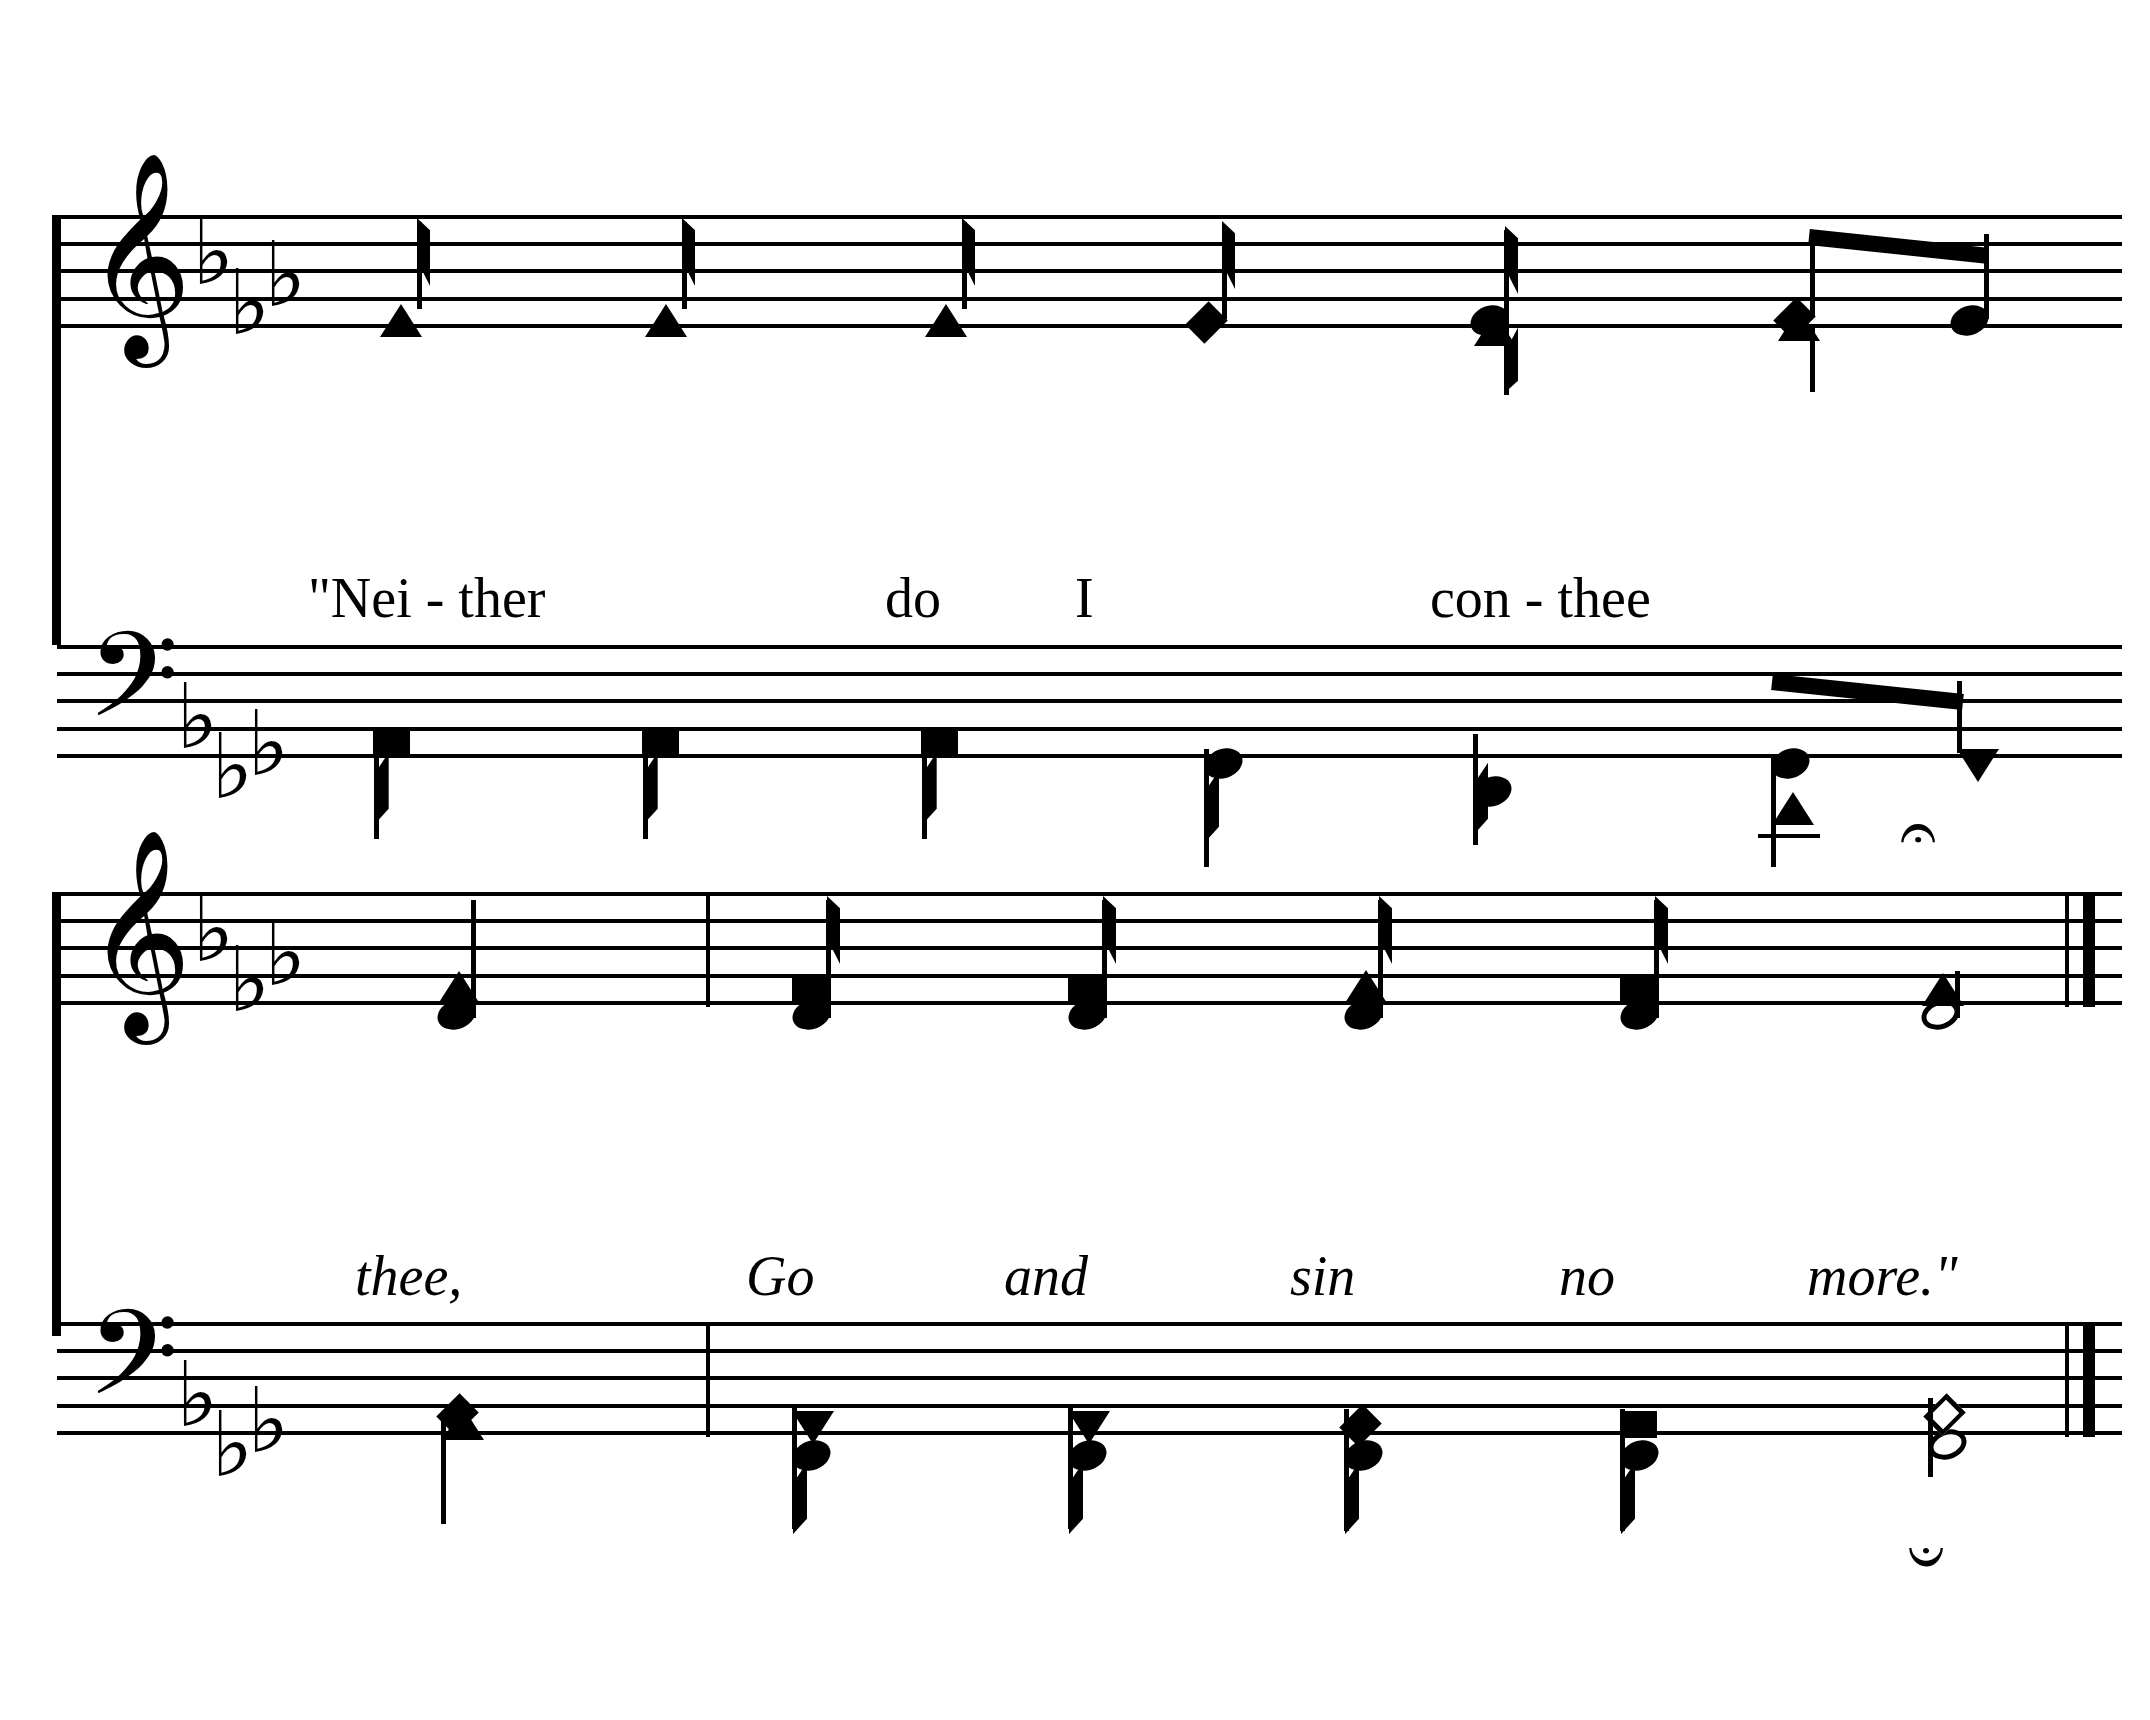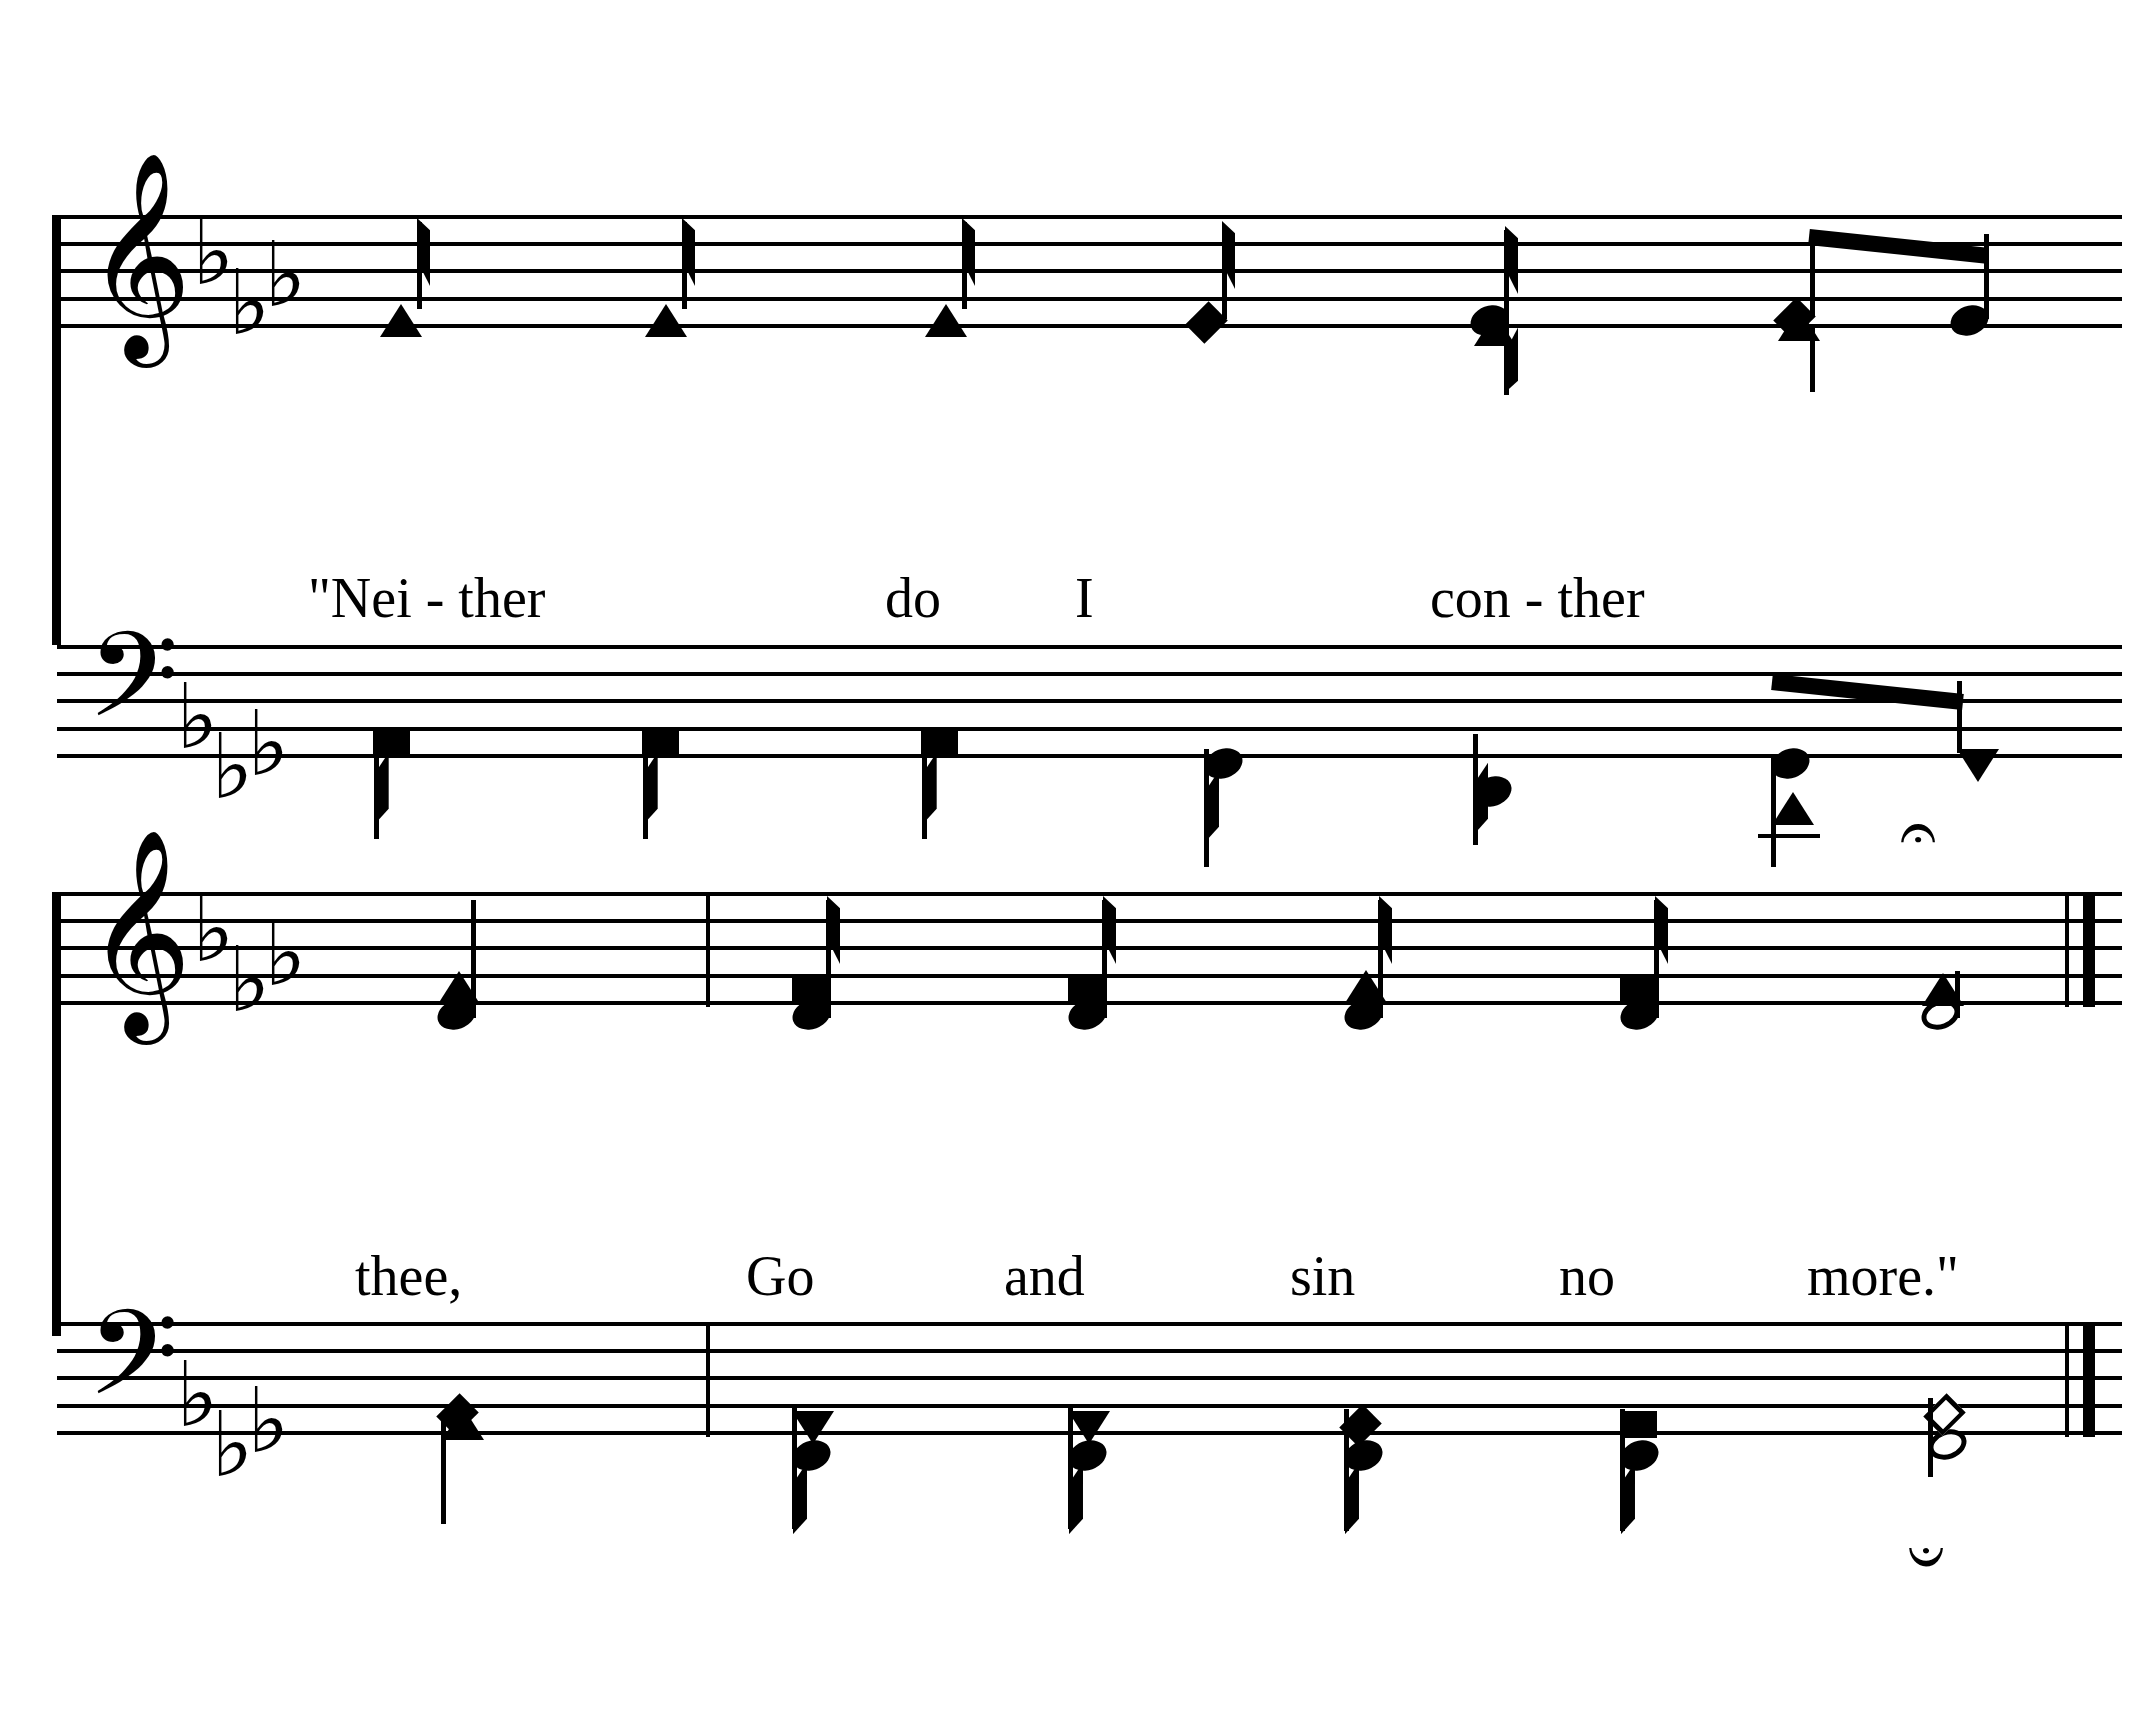--- a/index.html
+++ b/index.html
@@ -259,21 +259,21 @@
     <div class="note" style="left:1950px; top:163px;">
       <div class="head round"></div>
       <div class="stem" style="left:34px; top:-72px; height:85px;"></div>
     </div>
     <div class="beam" style="left:1809px; top:86px; width:179px; transform:rotate(6deg);"></div>
 
     <div class="lyric-row" style="top:423px;">
       <div class="lyric" style="left:308px;">"Nei - ther</div>
       <div class="lyric" style="left:885px;">do</div>
       <div class="lyric" style="left:1075px;">I</div>
-      <div class="lyric" style="left:1430px;">con - ther</div>
+      <div class="lyric" style="left:1430px;">con - thee</div>
     </div>
 
     <div class="staff" style="top:502px;">
       <div class="line l0"></div>
       <div class="line l1"></div>
       <div class="line l2"></div>
       <div class="line l3"></div>
       <div class="line l4"></div>
     </div>
     <div class="clef bass" style="left:87px; top:475px;">𝄢</div>
@@ -374,21 +374,21 @@
       <div class="flag" style="left:35px; top:-104px; width:13px; height:68px; clip-path:polygon(0 0,100% 18%,100% 100%,0 62%);"></div>
     </div>
 
     <div class="note" style="left:1921px; top:183px;">
       <div class="head round open"></div>
       <div class="head tri open" style="left:1.4px; top:-27px; border-bottom-color:#000; width:0; height:0;"></div>
       <div class="stem" style="left:34px; top:-29px; height:47px;"></div>
     </div>
     <div class="fermata" style="left:1900px; top:-18px;">𝄐</div>
 
-    <div class="lyric-row" style="top:427px;">
+    <div class="lyric-row" style="top:427px;font-style:italic;">
       <div class="lyric" style="left:355px;">thee,</div>
       <div class="lyric" style="left:746px;">Go</div>
       <div class="lyric" style="left:1004px;">and</div>
       <div class="lyric" style="left:1290px;">sin</div>
       <div class="lyric" style="left:1559px;">no</div>
       <div class="lyric" style="left:1807px;">more."</div>
     </div>
 
     <div class="staff" style="top:505px;">
       <div class="line l0"></div>

